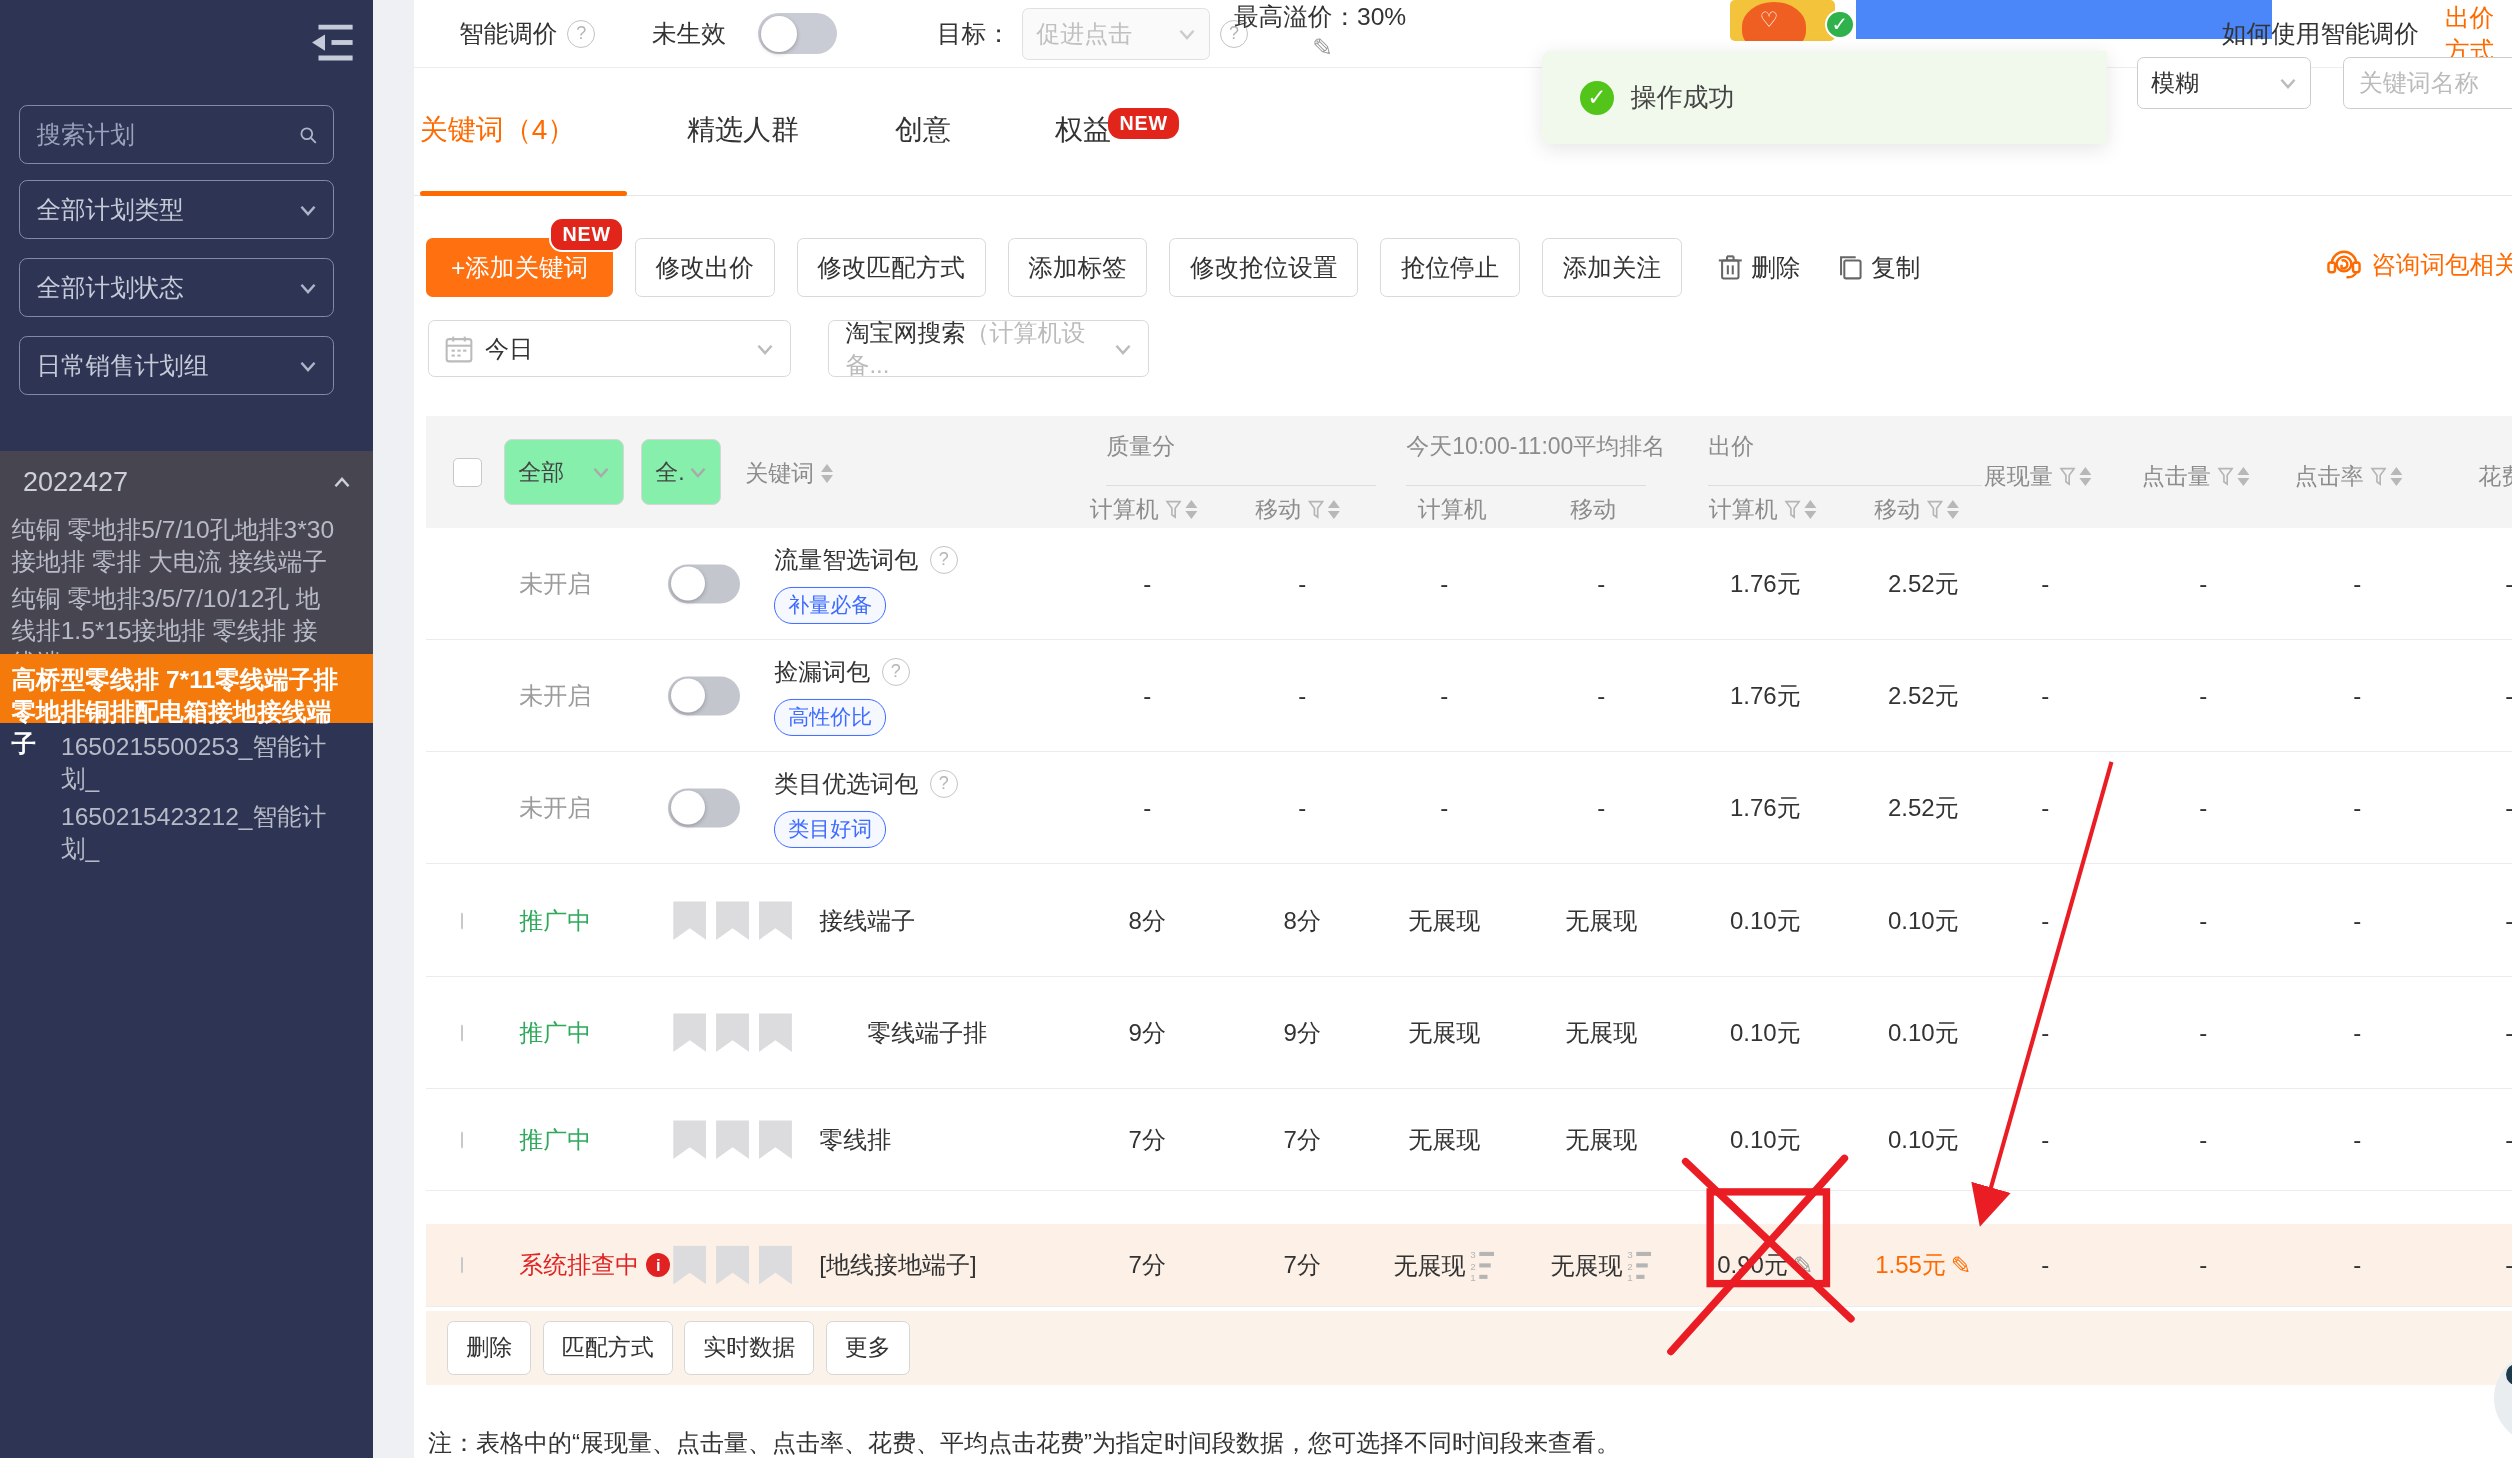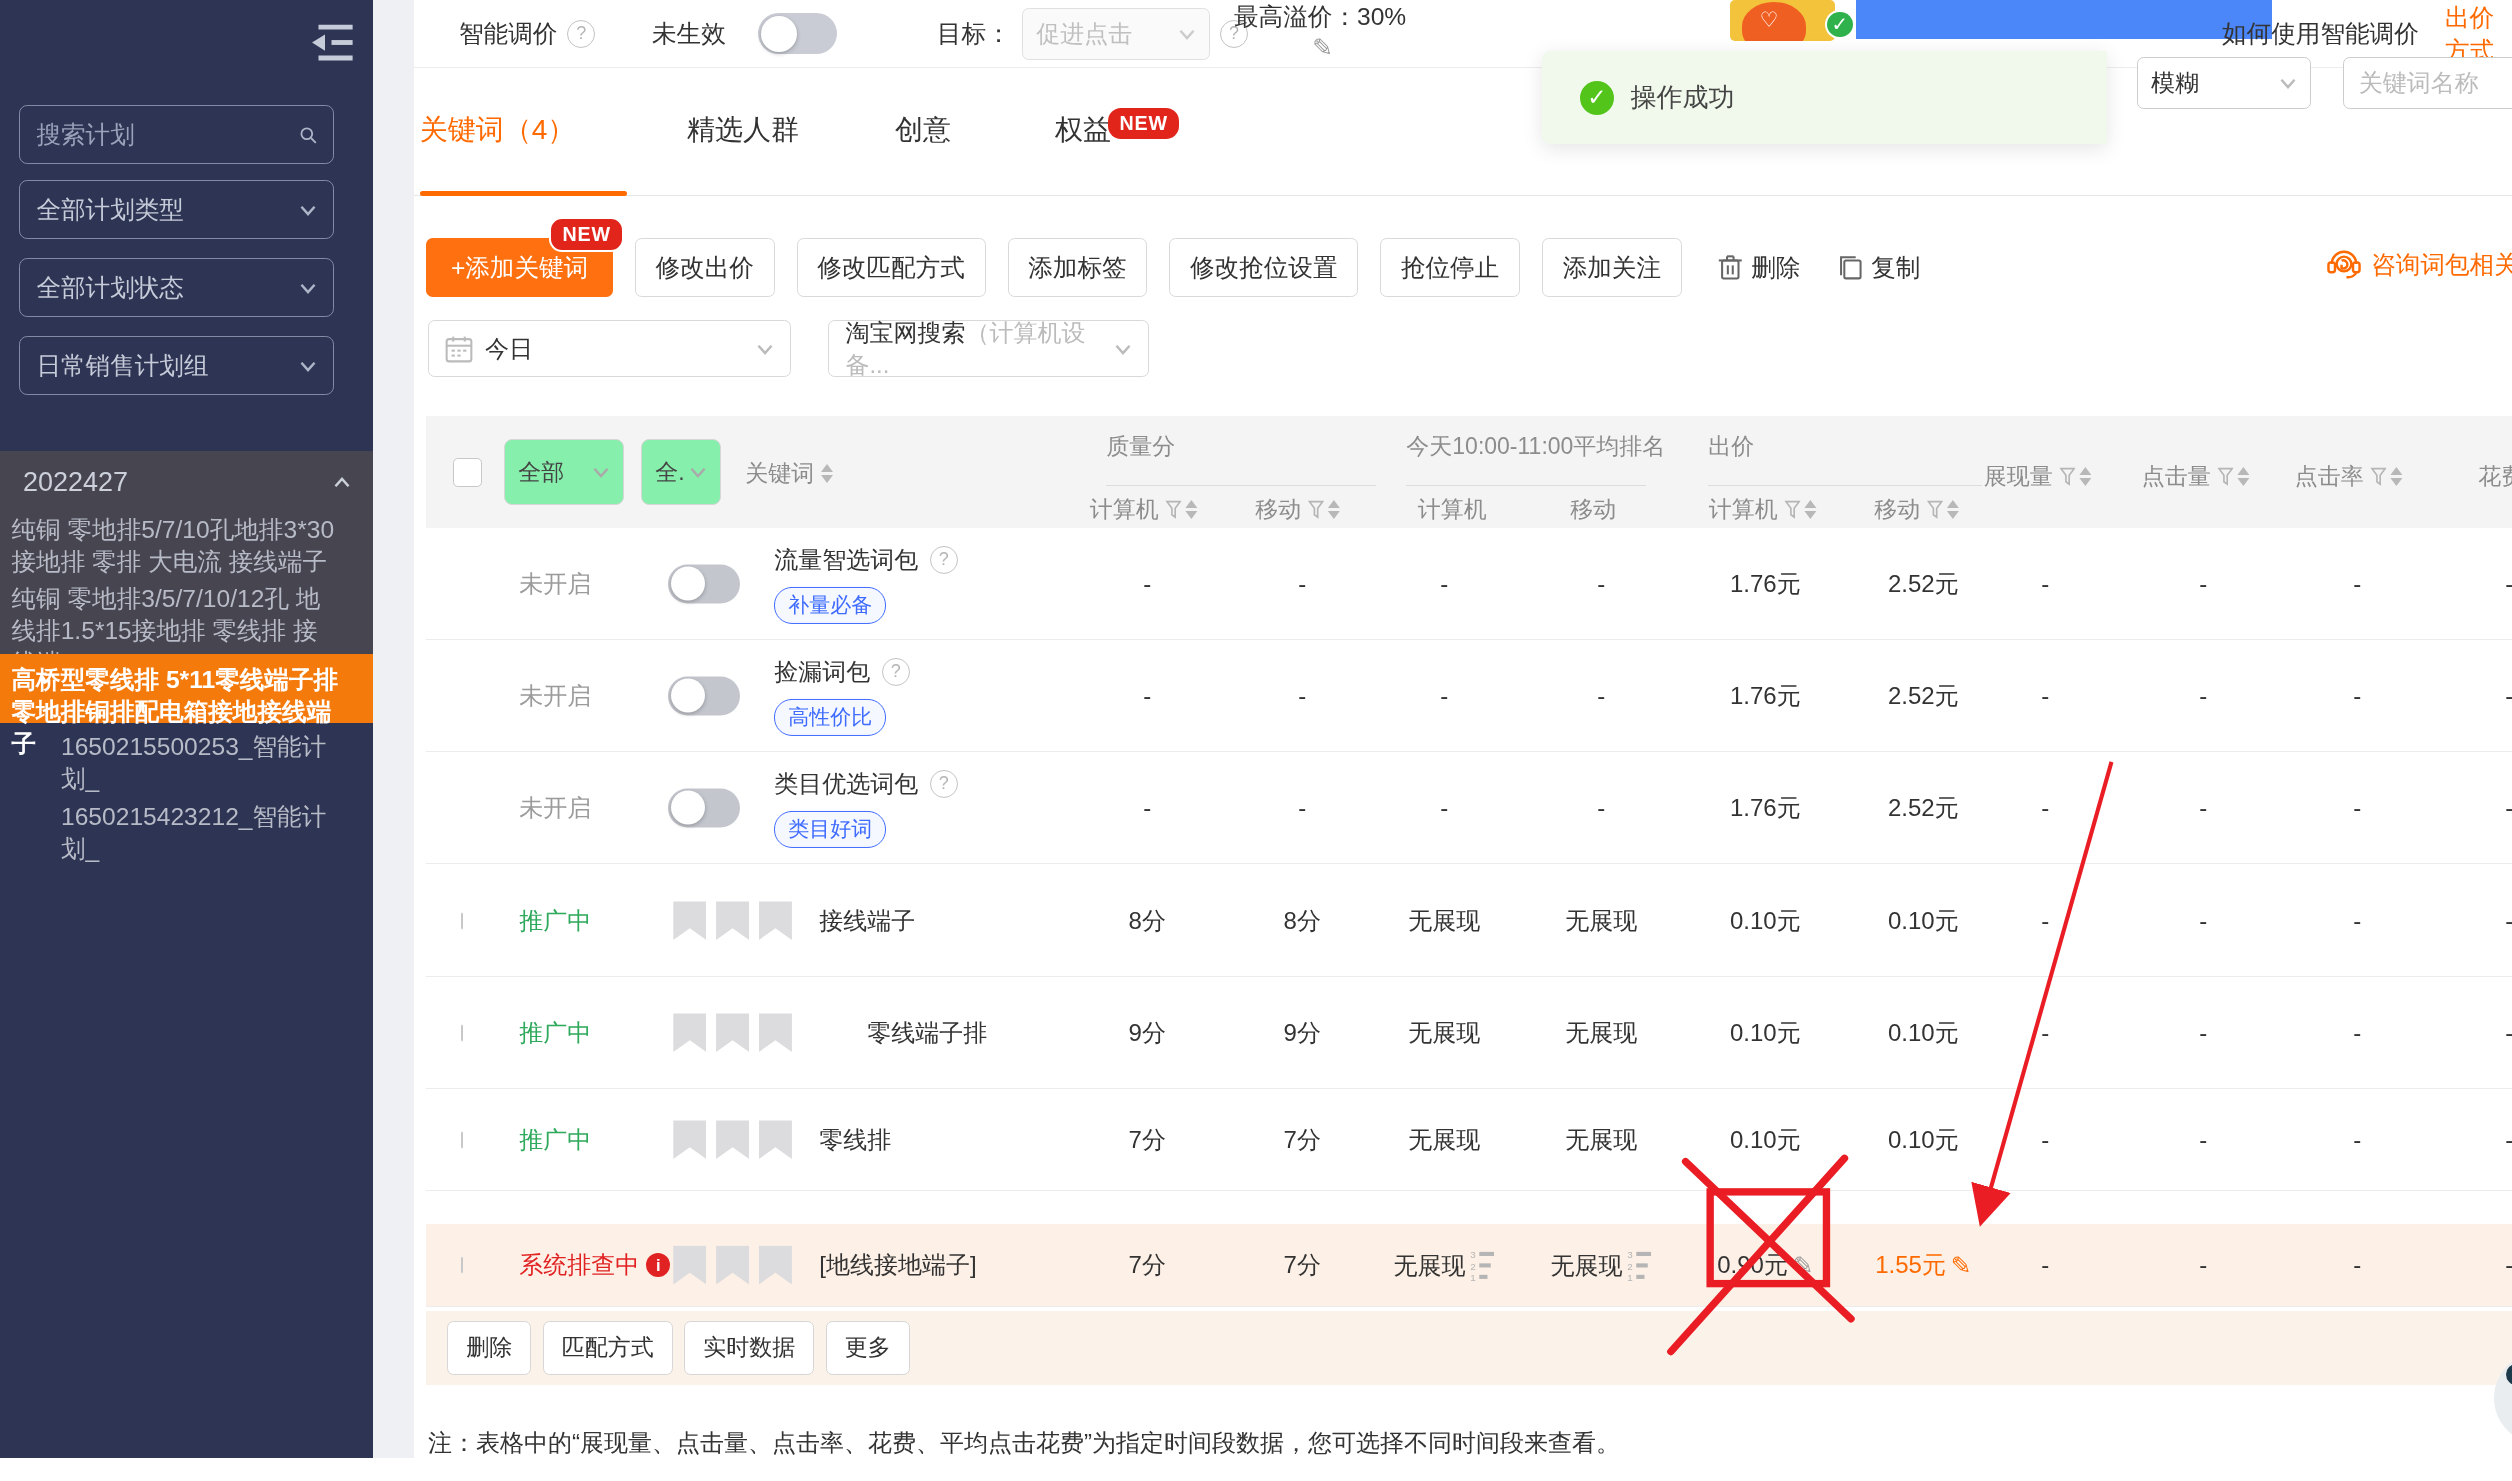--- a/index.html
+++ b/index.html
@@ -146,21 +146,21 @@
     <div class="group-top"></div>
     <div class="group-head">
       <span class="lbl">2022427</span>
       <svg class="chev" viewBox="0 0 22 22">
           <polyline points="3,15 11,6 19,15" fill="none" stroke="#ccd0da" stroke-width="3"></polyline>
         </svg>
     </div>
     <div id="plan-list">
         <div class="plan" style="top: 514px; min-height: 69px;">纯铜 零地排5/7/10孔地排3*30接地排 零排 大电流 接线端子</div>
         <div class="plan" style="top: 583px; min-height: 70px;">纯铜 零地排3/5/7/10/12孔 地线排1.5*15接地排 零线排 接线端...</div>
-        <div class="plan sel" style="top: 654px; min-height: 69px;">高桥型零线排 5*11零线端子排零地排铜排配电箱接地接线端子</div>
+        <div class="plan sel" style="top: 654px; min-height: 69px;">高桥型零线排 7*11零线端子排零地排铜排配电箱接地接线端子</div>
         <div class="plan idplan" style="top: 731px; min-height: 52px;">1650215500253_智能计划_</div>
         <div class="plan idplan" style="top: 801px; min-height: 52px;">1650215423212_智能计划_</div>
       </div>
   </div>
   <div class="gutter"></div>
 
   <div class="content">
 
     <div class="topbar">
       <div class="tb-item" style="left:45px;">

